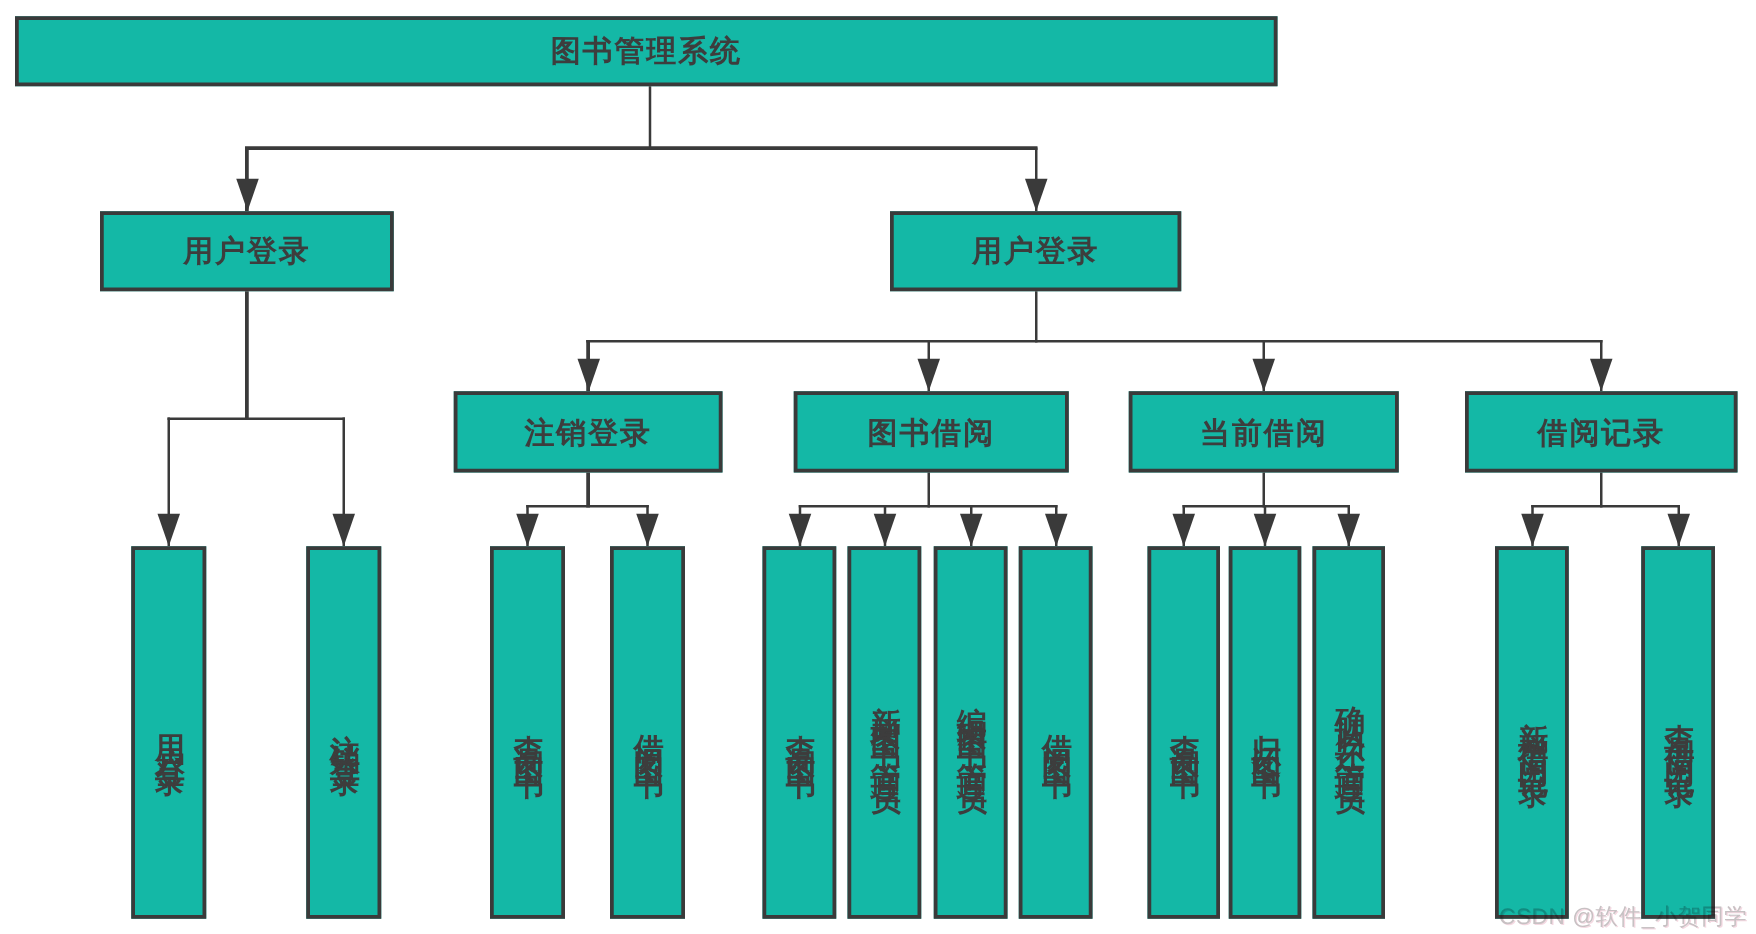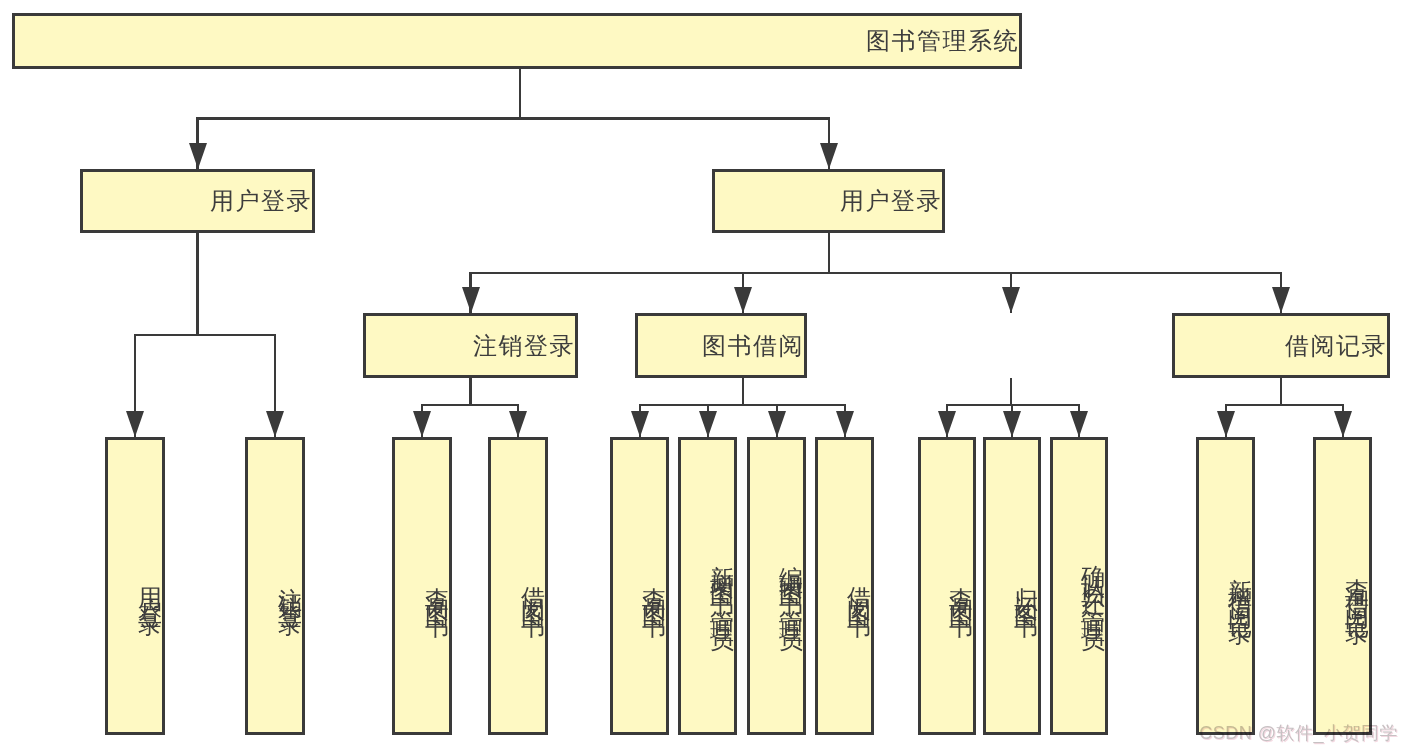--- a/index.html
+++ b/index.html
@@ -8,25 +8,26 @@
     width: 1405px;
     height: 747px;
     background: #ffffff;
     overflow: hidden;
     font-family: "Liberation Sans", sans-serif;
   }
   .node {
     position: absolute;
     box-sizing: border-box;
     border: 3px solid #3a3a3a;
-    background: #fef9c3;
+    background: #14b8a6;
     display: flex;
     align-items: center;
-    justify-content: flex-end;
+    justify-content: center;
     color: #3d3d3d;
+    font-weight: bold;
   }
   .node .hlabel {
     font-size: 24px;
     letter-spacing: 1.5px;
     white-space: nowrap;
   }
   .node .vlabel {
     writing-mode: vertical-rl;
     text-orientation: mixed;
     font-size: 24px;
@@ -95,22 +96,25 @@
   <div class="line" style="left:741.75px; top:272px; width:2.5px; height:41px;"></div>
   <div class="arrow" style="left:734px; top:287px;"></div>
   <div class="line" style="left:1009.75px; top:272px; width:2.5px; height:41px;"></div>
   <div class="arrow" style="left:1002px; top:287px;"></div>
   <div class="line" style="left:1279.75px; top:272px; width:2.5px; height:41px;"></div>
   <div class="arrow" style="left:1272px; top:287px;"></div>
 
   <div class="node" style="left:363px; top:313px; width:215px; height:65px;">
     <span class="hlabel">注销登录</span>
   </div>
-  <div class="node" style="left:635px; top:313px; width:172px; height:65px;">
+  <div class="node" style="left:635px; top:313px; width:220px; height:65px;">
     <span class="hlabel">图书借阅</span>
+  </div>
+  <div class="node" style="left:903px; top:313px; width:216px; height:65px;">
+    <span class="hlabel">当前借阅</span>
   </div>
   <div class="node" style="left:1172px; top:313px; width:218px; height:65px;">
     <span class="hlabel">借阅记录</span>
   </div>
 
   <div class="line" style="left:469.25px; top:378px; width:2.5px; height:28px;"></div>
   <div class="line" style="left:420.75px; top:403.5px; width:98.5px; height:2.5px;"></div>
   <div class="line" style="left:420.75px; top:404px; width:2.5px; height:33px;"></div>
   <div class="arrow" style="left:413px; top:411px;"></div>
   <div class="line" style="left:516.75px; top:404px; width:2.5px; height:33px;"></div>

